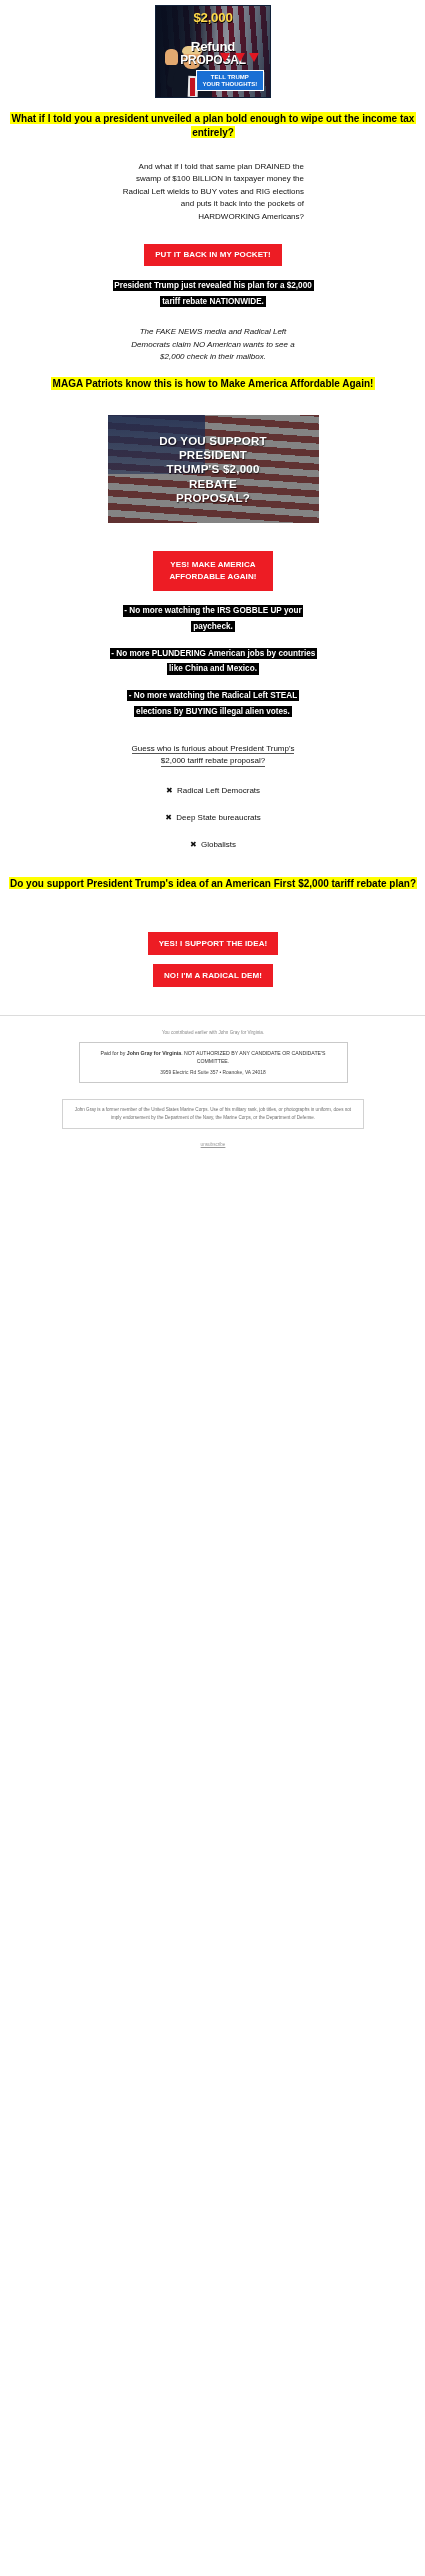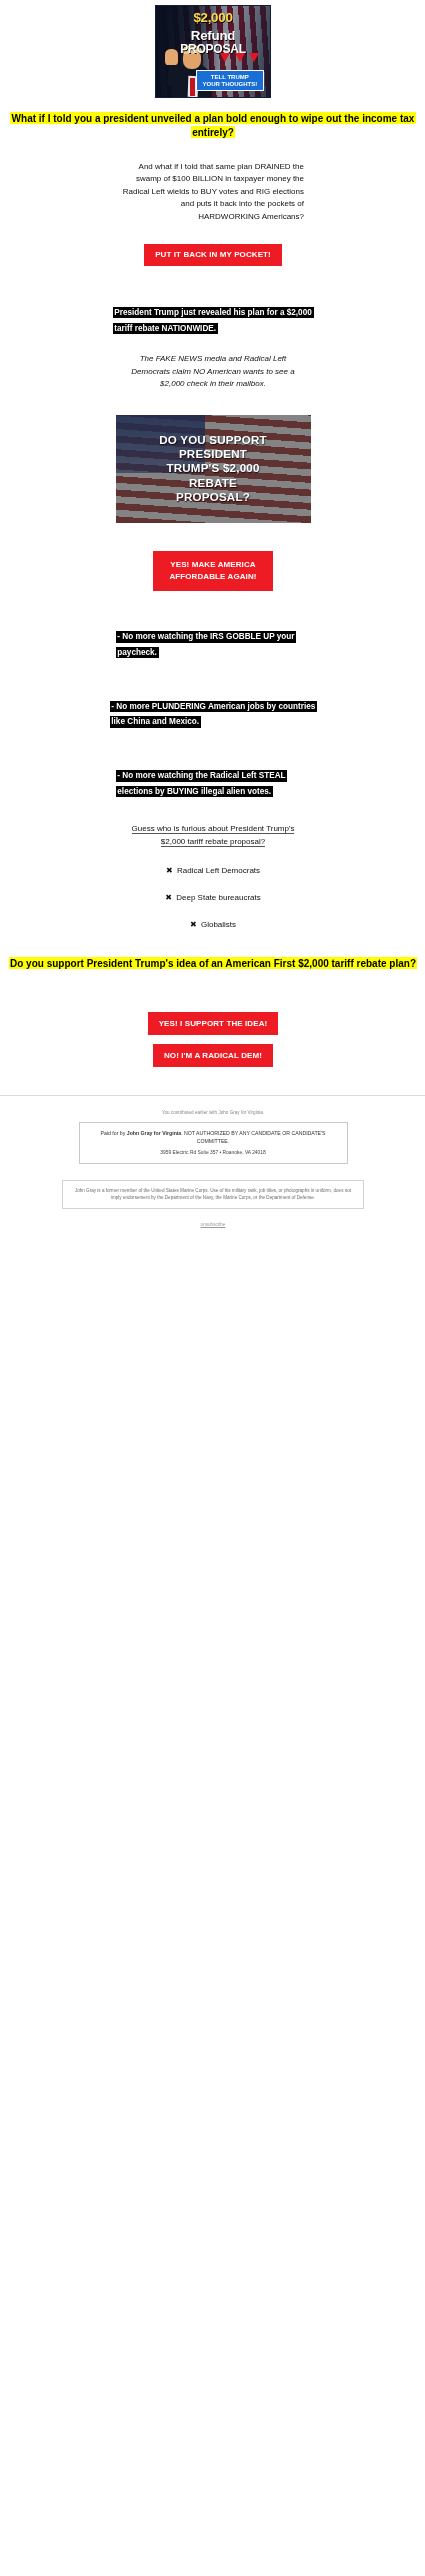--- a/index.html
+++ b/index.html
@@ -63,21 +63,21 @@
     letter-spacing: -0.3px;
     text-shadow: 0.6px 0.6px 0 #000;
   }
   .hero-title .l2 {
     display: block;
     font-size: 13.4px;
     font-weight: bold;
     color: #ffffff;
     letter-spacing: -0.3px;
     text-shadow: 0.6px 0.6px 0 #000;
-    margin-top: 5px;
+    margin-top: 16px;
   }
   .hero-title .l3 {
     display: block;
     font-size: 12px;
     font-weight: bold;
     color: #ffffff;
     letter-spacing: -0.2px;
     text-shadow: 0.6px 0.6px 0 #000;
     margin-top: 0.6px;
   }
@@ -229,22 +229,23 @@
     padding: 6.7px 11px;
     border: none;
     cursor: pointer;
     letter-spacing: 0.1px;
   }
   .btn.tall {
     padding: 8px 16px;
     line-height: 1.5;
   }
   .hl-black-wrap {
-    margin: 38px auto 0 auto;
+    margin: 11px auto 0 auto;
     width: 201px;
+    text-align: center;
     line-height: 1.55;
   }
   .hl-black {
     background: #000000;
     color: #ffffff;
     font-weight: bold;
     font-size: 8.2px;
     padding: 1.2px 1.8px;
     box-decoration-break: clone;
     -webkit-box-decoration-break: clone;
@@ -253,20 +254,21 @@
     margin: 24px 0 0 0;
     display: flex;
     justify-content: center;
   }
   .poll-banner {
     width: 195px;
     height: 108px;
     position: relative;
     overflow: hidden;
     background: #6e2a2e;
+    padding-left: 16px;
   }
   .poll-banner .pb-bg {
     position: absolute;
     inset: 0;
     background:
       linear-gradient(180deg, rgba(40,40,40,0.45), rgba(40,40,40,0.45)),
       repeating-linear-gradient(4deg, #8e3a3a 0px, #8e3a3a 6.7px, #cfcfcf 6.7px, #cfcfcf 13.4px);
   }
   .poll-banner .pb-union {
     position: absolute;
@@ -414,20 +416,23 @@
   <div class="btn-wrap">
     <button class="btn">PUT IT BACK IN MY POCKET!</button>
   </div>
 
   <div class="hl-black-wrap">
     <span class="hl-black">President Trump just revealed his plan for a $2,000 tariff rebate NATIONWIDE.</span>
   </div>
 
   <div class="italic-para">The FAKE NEWS media and Radical Left Democrats claim NO American wants to see a $2,000 check in their mailbox.</div>
 
+  <div class="hl-yellow-wrap">
+    <span class="hl-yellow">MAGA Patriots know this is how to Make America Affordable Again!</span>
+  </div>
 
   <div class="poll-banner-wrap">
     <div class="poll-banner">
       <div class="pb-bg"></div>
       <div class="pb-union"></div>
       <div class="pb-text">
         <span>DO YOU SUPPORT</span>
         <span>PRESIDENT</span>
         <span>TRUMP'S $2,000</span>
         <span>REBATE</span>

